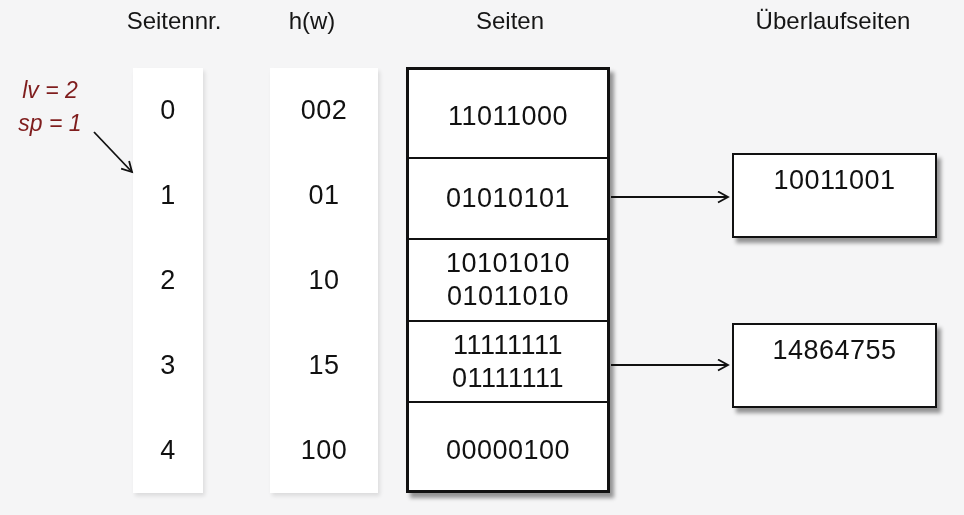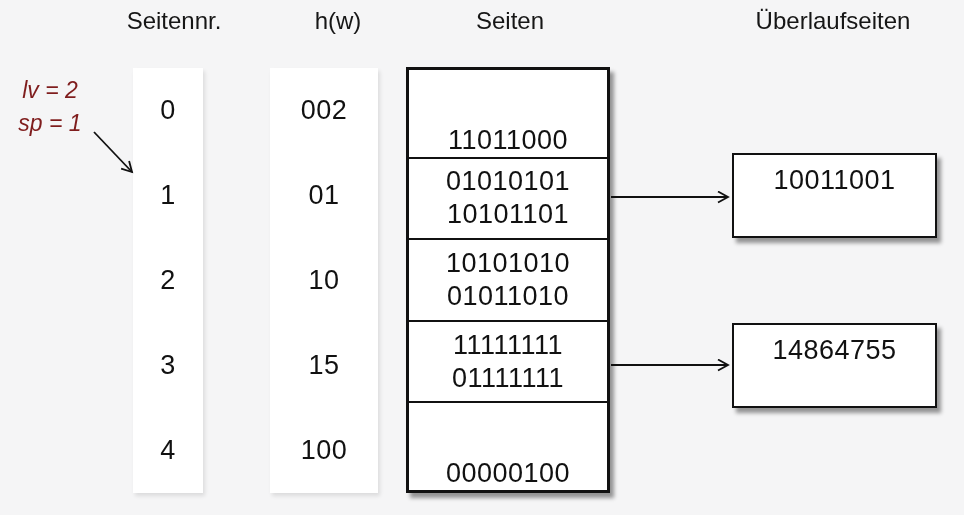--- a/index.html
+++ b/index.html
@@ -69,21 +69,21 @@
     flex: 1;
     border-bottom: 2.5px solid #111;
     display: flex;
     flex-direction: column;
     align-items: center;
     font-size: 27px;
     line-height: 33px;
     letter-spacing: 0.5px;
   }
   .pages-table .row:last-child { border-bottom: none; border-radius: 7px; }
-  .pages-table .row.single { justify-content: flex-end; padding-top: 7px; }
+  .pages-table .row.single { justify-content: center; padding-top: 7px; }
   .pages-table .row.double { justify-content: center; }
   .overflow-box {
     position: absolute;
     left: 732px;
     width: 205px;
     height: 85px;
     background: #ffffff;
     border: 2.5px solid #111;
     box-shadow: 4px 5px 4px rgba(0,0,0,0.40);
     display: flex;
@@ -103,21 +103,21 @@
     width: 964px; height: 515px;
     pointer-events: none;
   }
 </style>
 </head>
 <body>
 
 <div class="canvas">
 
   <div class="col-header" style="left:174px">Seitennr.</div>
-  <div class="col-header" style="left:338px">h(w)</div>
+  <div class="col-header" style="left:312px">h(w)</div>
   <div class="col-header" style="left:833px">Überlaufseiten</div>
   <div class="col-header" style="left:510px">Seiten</div>
 
   <div class="annotation">
     <div>lv = 2</div>
     <div>sp = 1</div>
   </div>
 
   <div class="strip pagenr">
     <div class="cell">0</div>
@@ -134,21 +134,20 @@
     <div class="cell">15</div>
     <div class="cell">100</div>
   </div>
 
   <div class="pages-table">
     <div class="row single">
       <div>11011000</div>
     </div>
     <div class="row double">
       <div>01010101</div>
-      <div>10101101</div>
     </div>
     <div class="row double">
       <div>10101010</div>
       <div>01011010</div>
     </div>
     <div class="row double">
       <div>11111111</div>
       <div>01111111</div>
     </div>
     <div class="row single">

